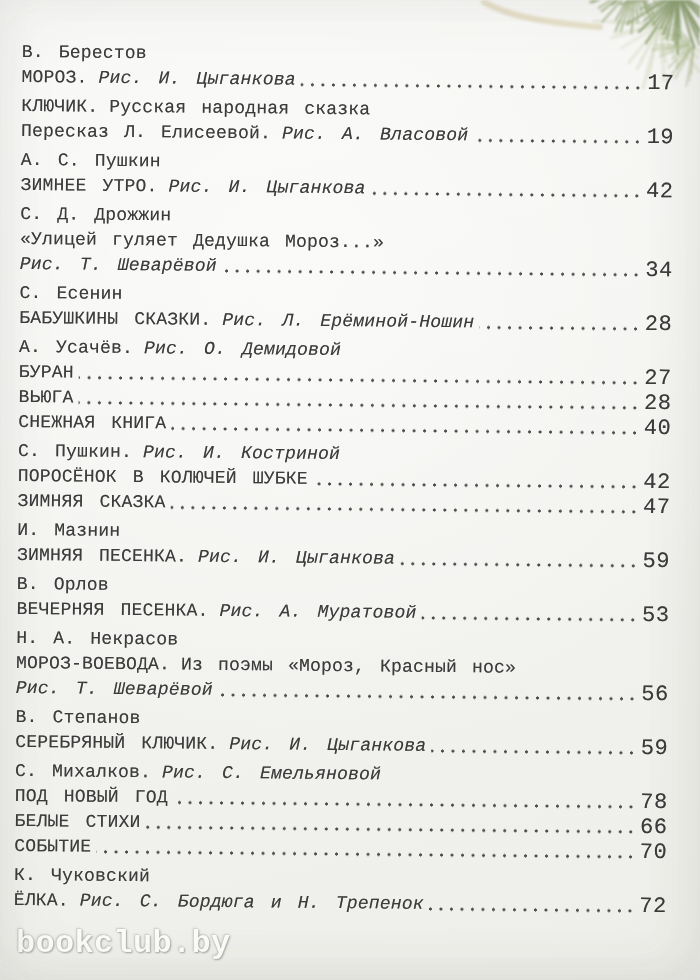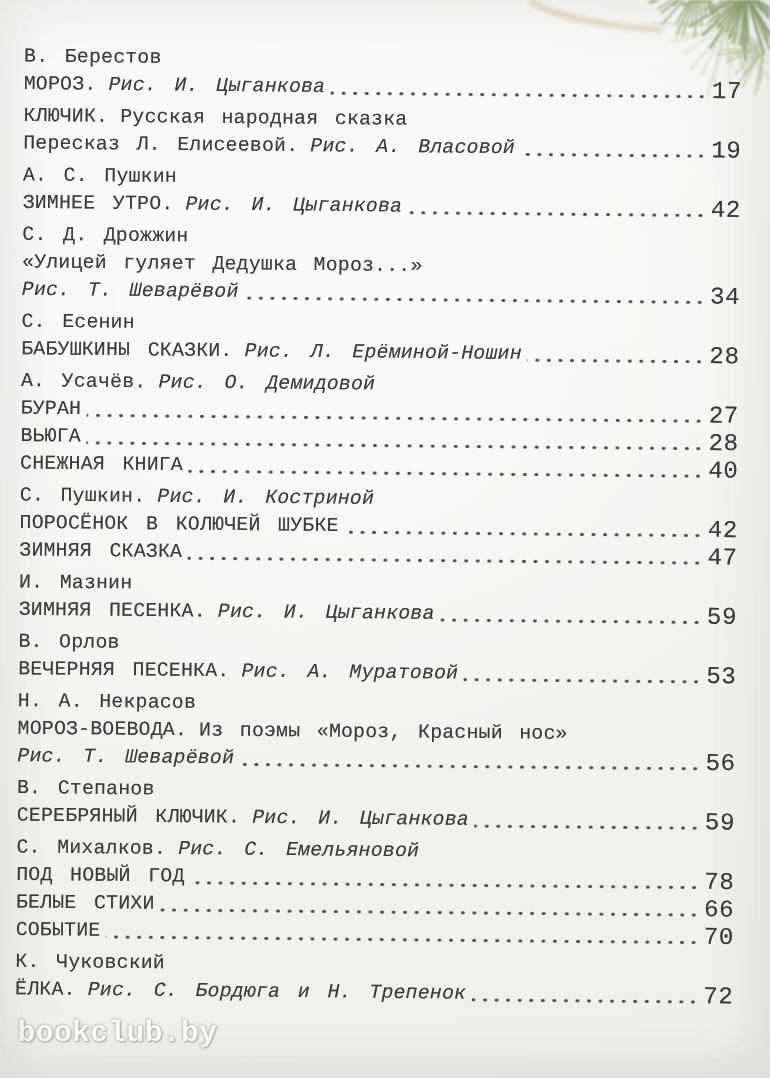--- a/index.html
+++ b/index.html
@@ -56,21 +56,21 @@
   }
   .branch-wrap svg { width: 100%; height: 100%; }
   .twig-wrap {
     position: absolute; left: 478px; top: 0; width: 130px; height: 44px;
     filter: blur(1.8px); opacity: 0.85; pointer-events: none;
   }
   .twig-wrap svg { width: 100%; height: 100%; }
 
   .watermark {
     position: absolute; left: 16px; top: 925px;
-    font-size: 27px; font-weight: bold; letter-spacing: 0.3px;
+    font-size: 32px; font-weight: bold; letter-spacing: 0.3px;
     color: #fcfcfb;
     text-shadow:
       1px 1px 2px rgba(125,125,120,0.6),
       -1px -1px 2px rgba(150,150,145,0.35),
       0 0 1px rgba(120,120,115,0.5);
   }
 </style>
 </head>
 <body>
 

